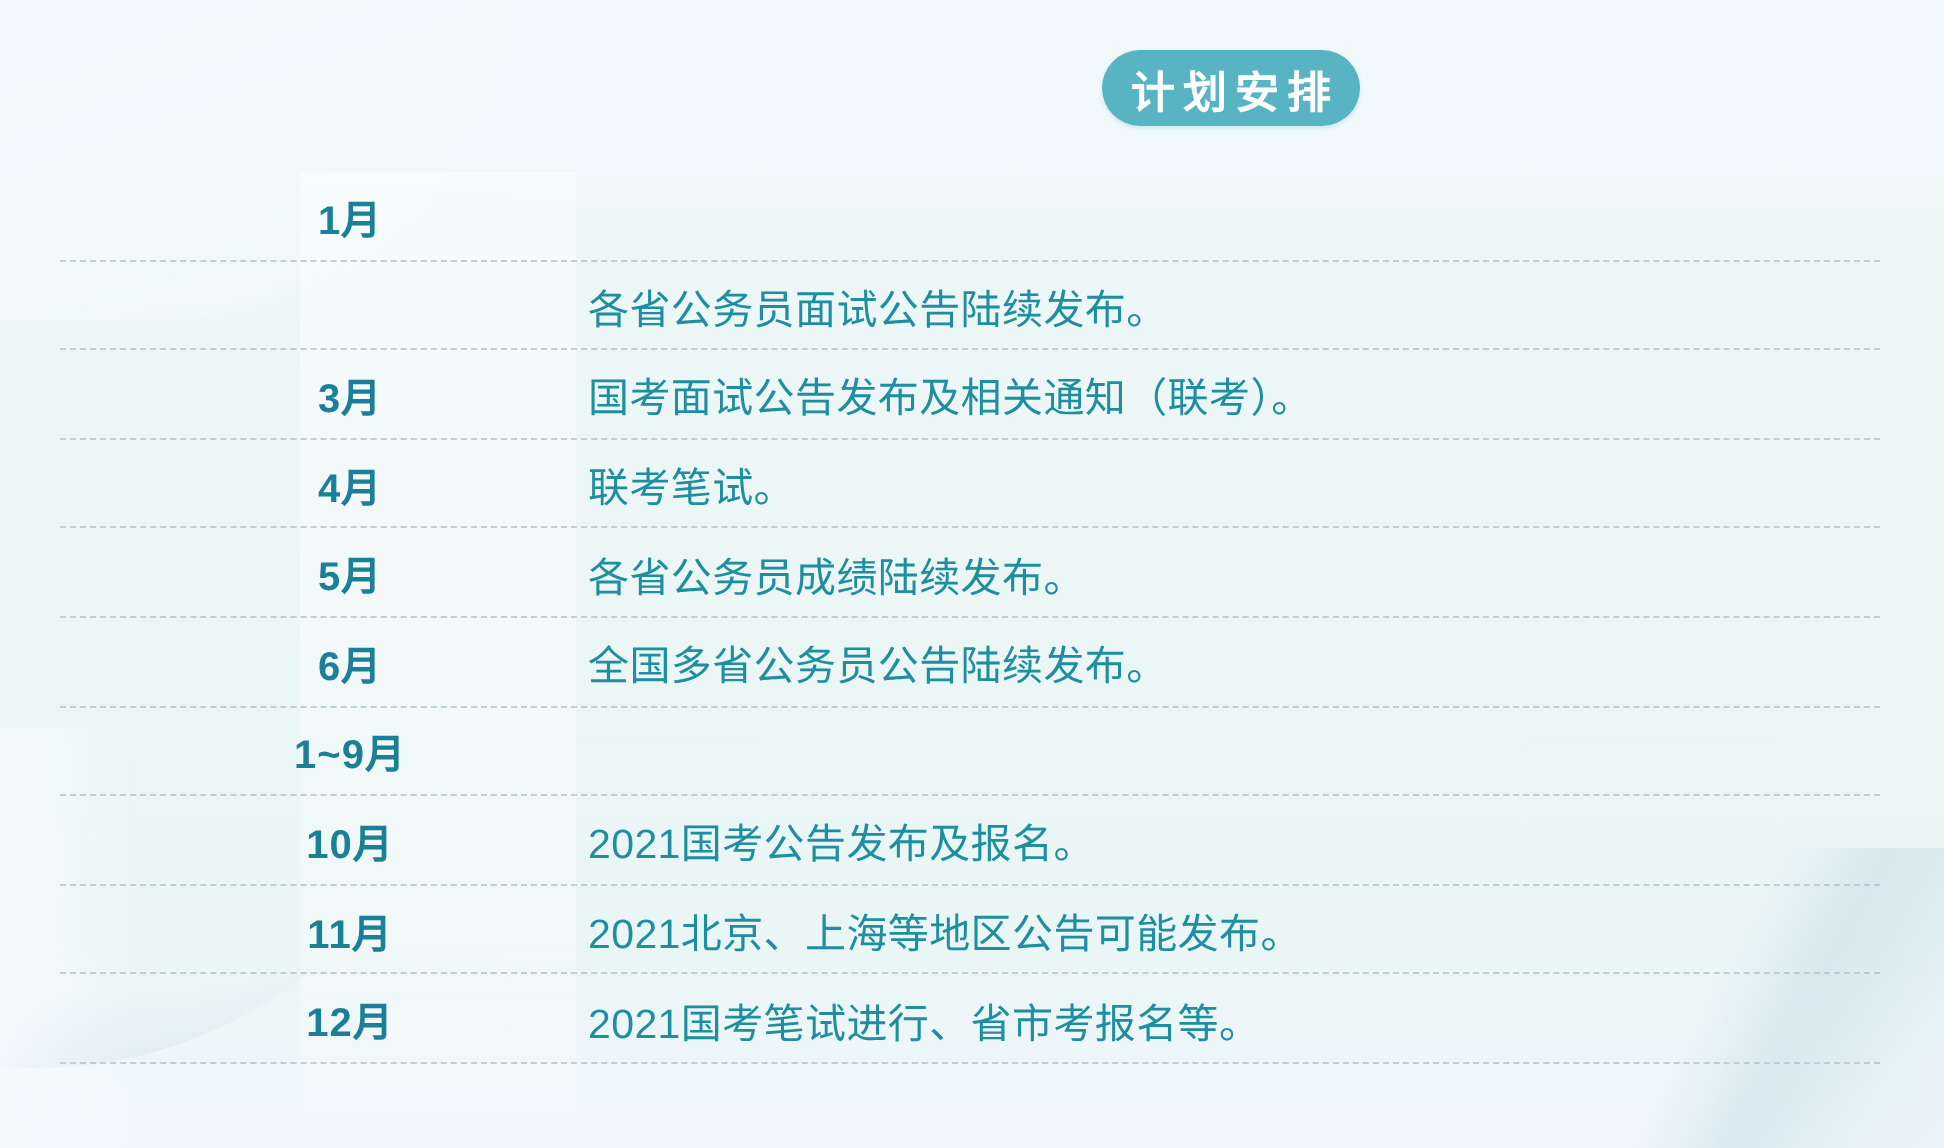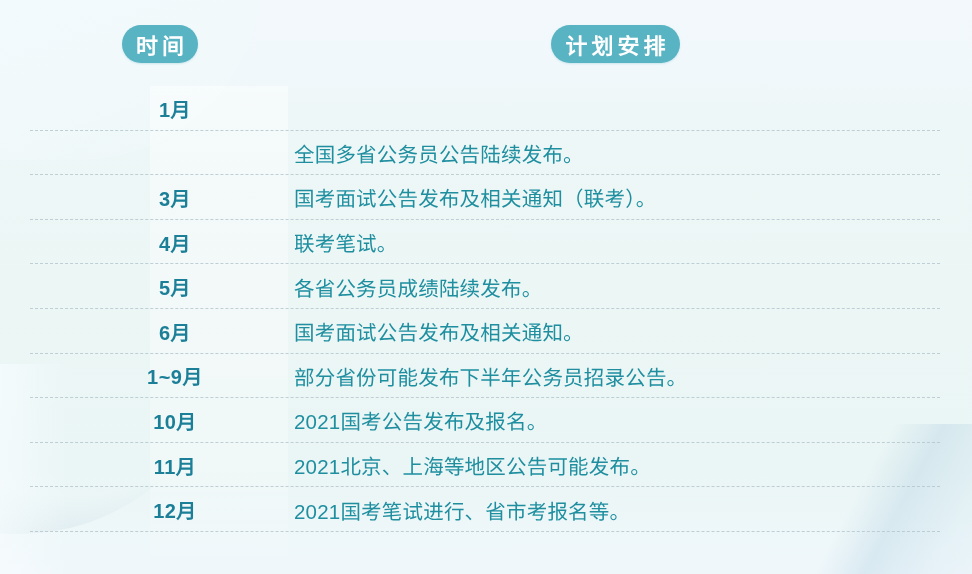--- a/index.html
+++ b/index.html
@@ -188,56 +188,54 @@
 
   <div class="bg-layer">
     <div id="bg-panel-topleft"></div>
     <div id="bg-circle-left"></div>
     <div id="bg-column-tint"></div>
     <div id="bg-left-glow"></div>
     <div id="bg-corner-bottomright"></div>
   </div>
 
   <div id="table-header">
-    <div class="header-pill" id="header-pill-time">时间</div>
     <div class="header-pill" id="header-pill-plan">计划安排</div>
   </div>
 
   <div id="rows">
       <div class="row is-first">
         <div class="cell-month">1月</div>
         <div class="row-separator"></div>
       </div>
       <div class="row">
-        <div class="cell-plan">全国多省公务员公告陆续发布。</div>
+        <div class="cell-plan">各省公务员面试公告陆续发布。</div>
         <div class="row-separator"></div>
       </div>
       <div class="row">
         <div class="cell-month">3月</div>
         <div class="cell-plan">国考面试公告发布及相关通知（联考）。</div>
         <div class="row-separator"></div>
       </div>
       <div class="row">
         <div class="cell-month">4月</div>
         <div class="cell-plan">联考笔试。</div>
         <div class="row-separator"></div>
       </div>
       <div class="row">
         <div class="cell-month">5月</div>
         <div class="cell-plan">各省公务员成绩陆续发布。</div>
         <div class="row-separator"></div>
       </div>
       <div class="row">
         <div class="cell-month">6月</div>
-        <div class="cell-plan">国考面试公告发布及相关通知。</div>
+        <div class="cell-plan">全国多省公务员公告陆续发布。</div>
         <div class="row-separator"></div>
       </div>
       <div class="row">
         <div class="cell-month">1~9月</div>
-        <div class="cell-plan">部分省份可能发布下半年公务员招录公告。</div>
         <div class="row-separator"></div>
       </div>
       <div class="row">
         <div class="cell-month">10月</div>
         <div class="cell-plan">2021国考公告发布及报名。</div>
         <div class="row-separator"></div>
       </div>
       <div class="row">
         <div class="cell-month">11月</div>
         <div class="cell-plan">2021北京、上海等地区公告可能发布。</div>

